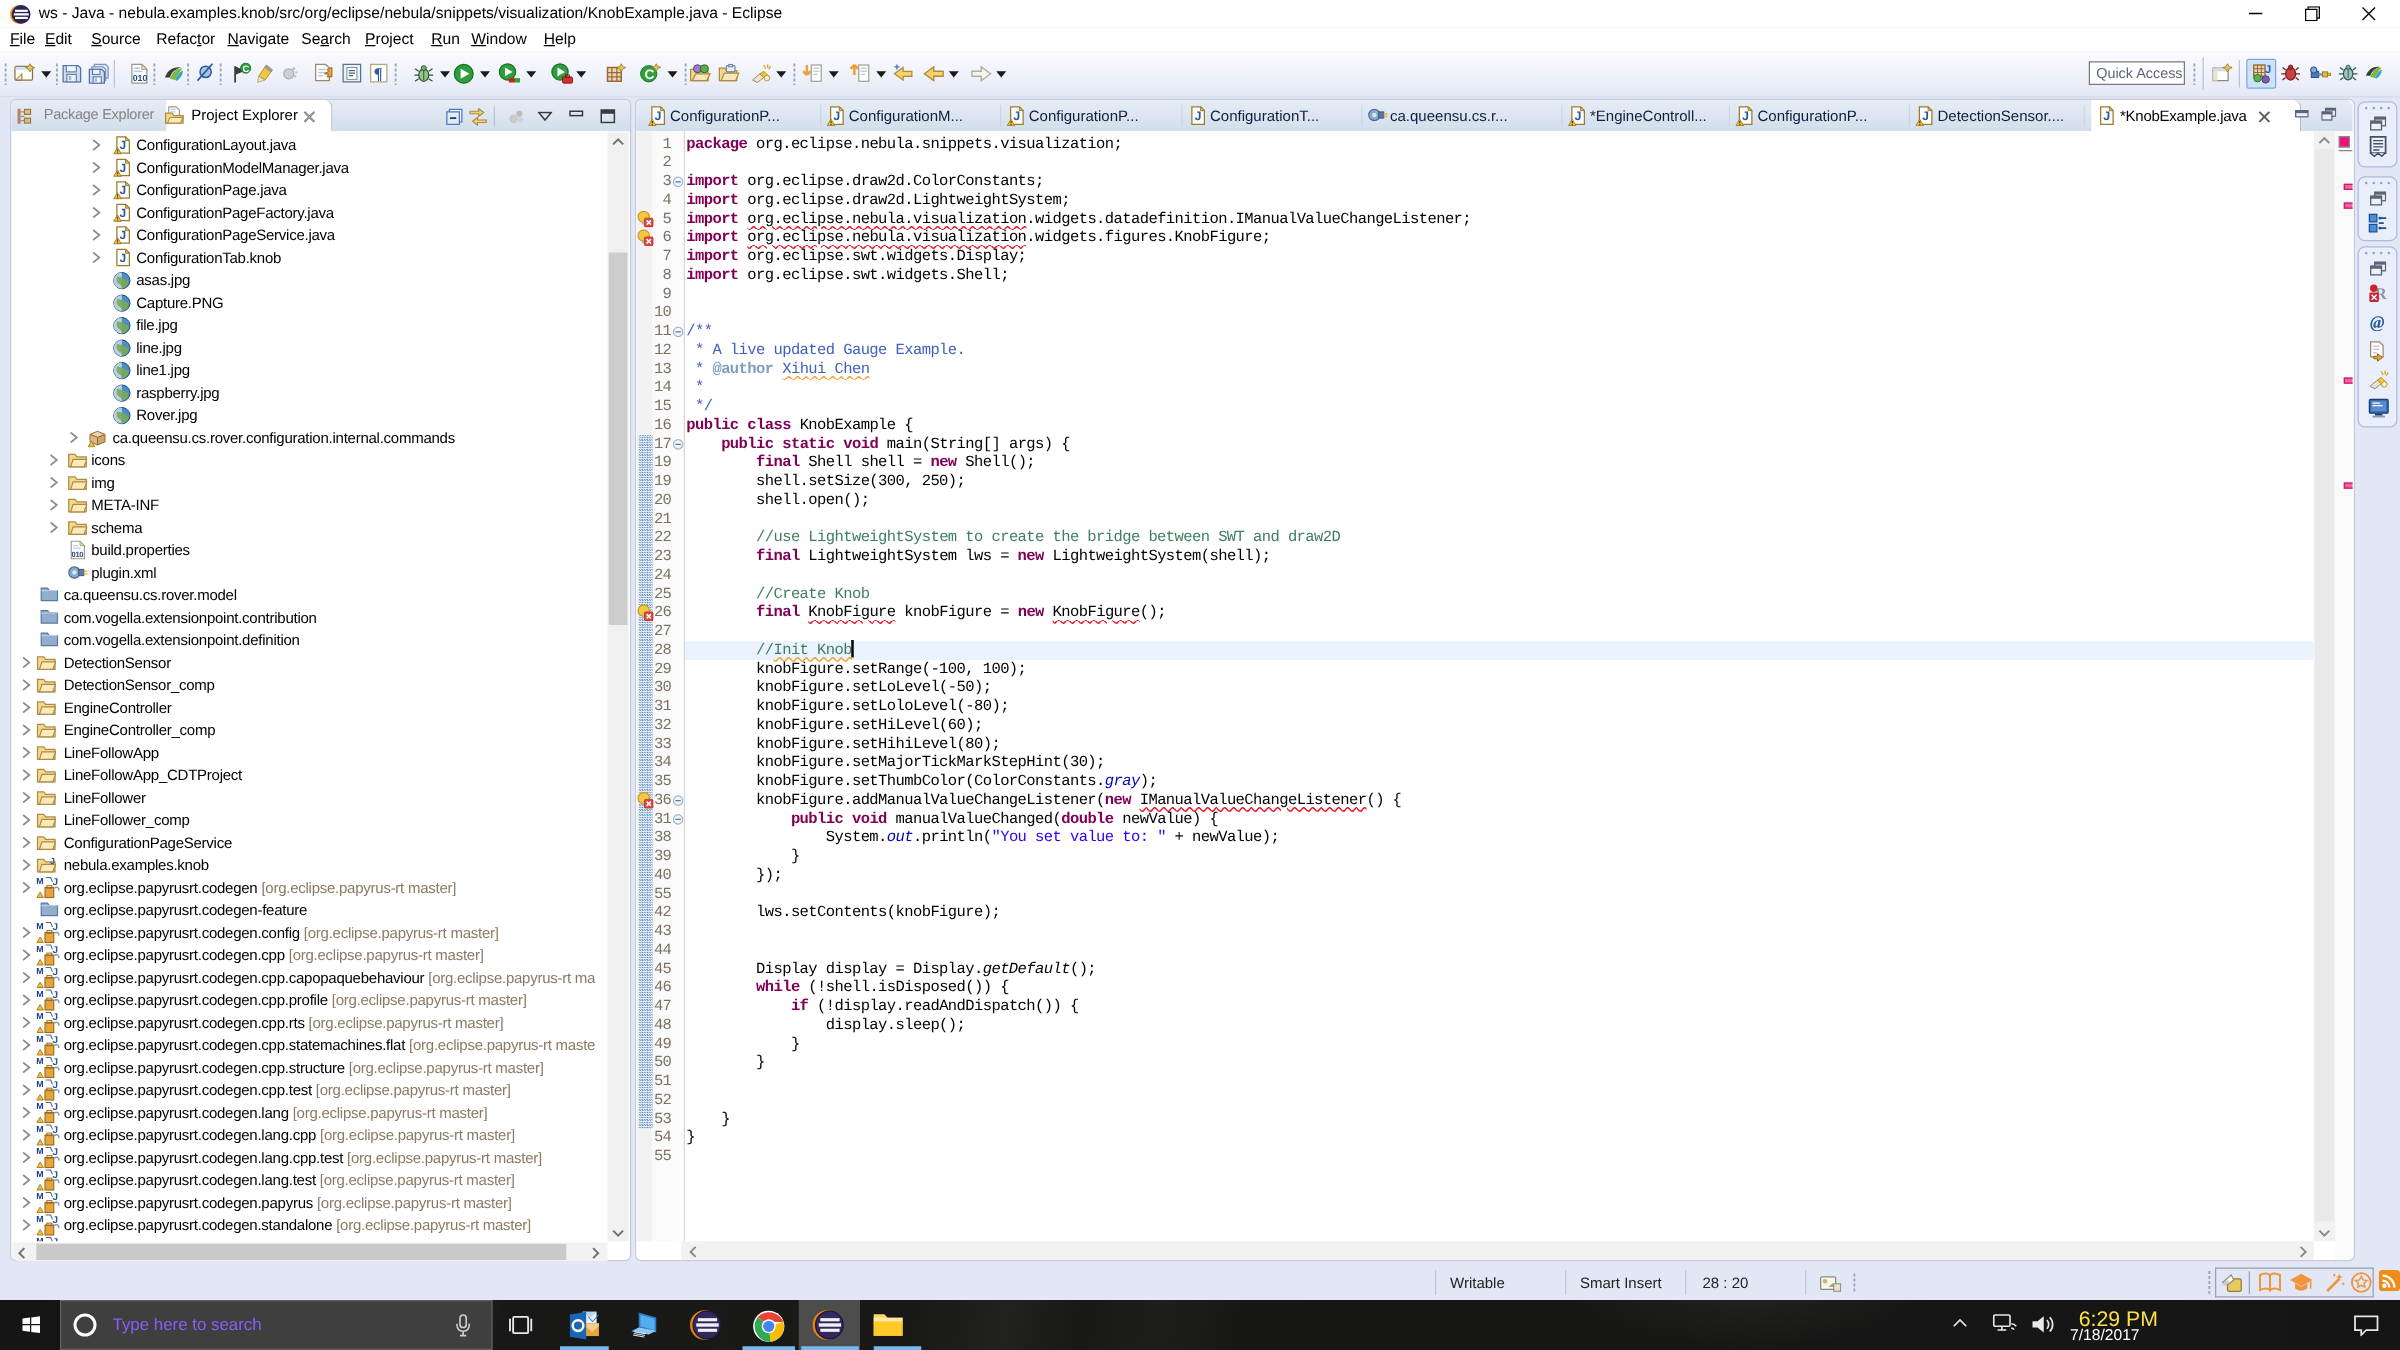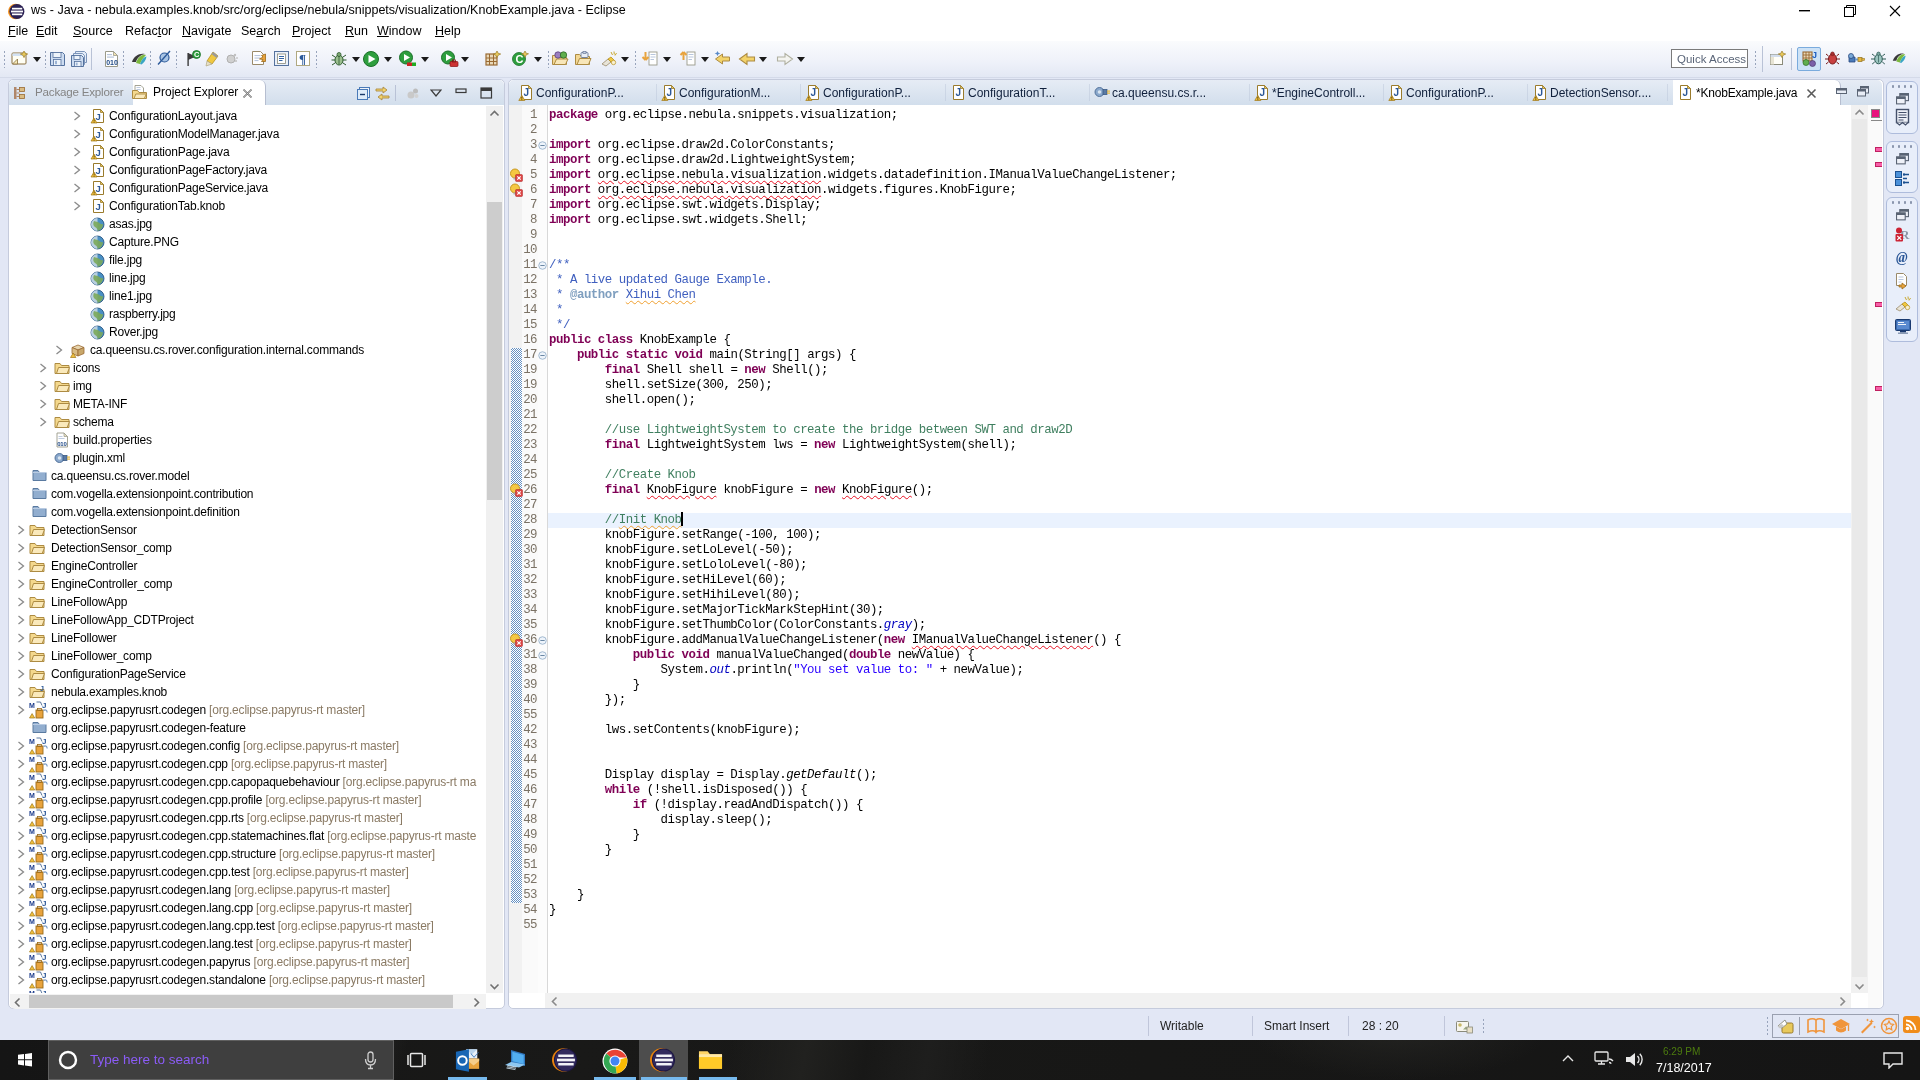--- a/index.html
+++ b/index.html
@@ -1388,21 +1388,21 @@
     </svg>
 <svg class="ico" style="left:1594px;top:11px" width="20" height="17" viewBox="0 0 20 17">
 <rect x="1" y="1" width="13" height="9" rx="1" fill="none" stroke="#e8e8e8" stroke-width="1.3"></rect>
 <path d="M4 13h7M7.5 10v3" stroke="#e8e8e8" stroke-width="1.3"></path>
 <path d="M15 8c1.5 0 3 .7 4 2M15 11.5c.8 0 1.7.4 2.3 1.2M15.5 15.5h.1" fill="none" stroke="#e8e8e8" stroke-width="1.3"></path>
     </svg>
 <svg class="ico" style="left:1625px;top:11px" width="20" height="17" viewBox="0 0 20 17">
 <path d="M1 6h4l5-4v13l-5-4H1z" fill="#e8e8e8"></path>
 <path d="M12.5 5a5 5 0 0 1 0 7M14.8 2.8a8.2 8.2 0 0 1 0 11.4" fill="none" stroke="#e8e8e8" stroke-width="1.4"></path>
     </svg>
-<span class="ico" style="left:1663px;top:6px;font-size:10px;color:#4d7c0f;">6:29 PM</span>
+<span class="ico" style="left:1663px;top:6px;font-size:17px;color:#fde047;">6:29 PM</span>
 <span class="ico" style="left:1656px;top:21px;font-size:12.5px;color:#fff;">7/18/2017</span>
 <svg class="ico" style="left:1882px;top:11px" width="22" height="18" viewBox="0 0 22 18">
 <path d="M2 2h18v11h-9l-4 4v-4H2z" fill="none" stroke="#e8e8e8" stroke-width="1.4"></path>
     </svg>
 </div>
 <div class="abs" id="rtrim">
 <div class="trimbox" style="left:1886px;top:81px;height:53px;"></div>
 <div class="ico" style="left:1890px;top:85px;width:26px;height:3px;background-image:radial-gradient(circle,#8a96ae 1.1px,transparent 1.2px);background-size:6px 3px;"></div>
 <svg class="ico" style="left:1896px;top:93px" width="13" height="12" viewBox="0 0 12 11">
       <rect x="3.5" y="0.5" width="8" height="6.5" fill="#eef1f8" stroke="#5a6474" stroke-width="1"></rect>

